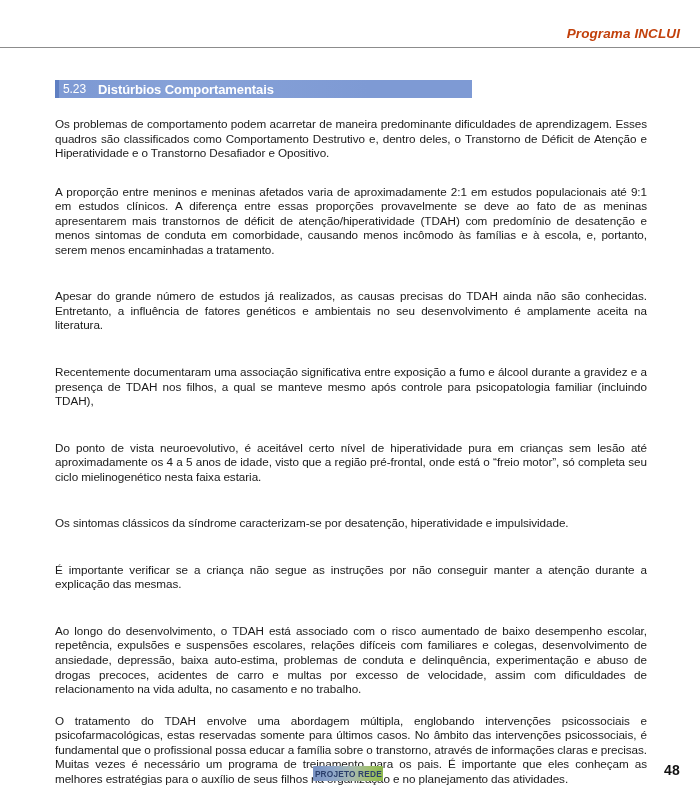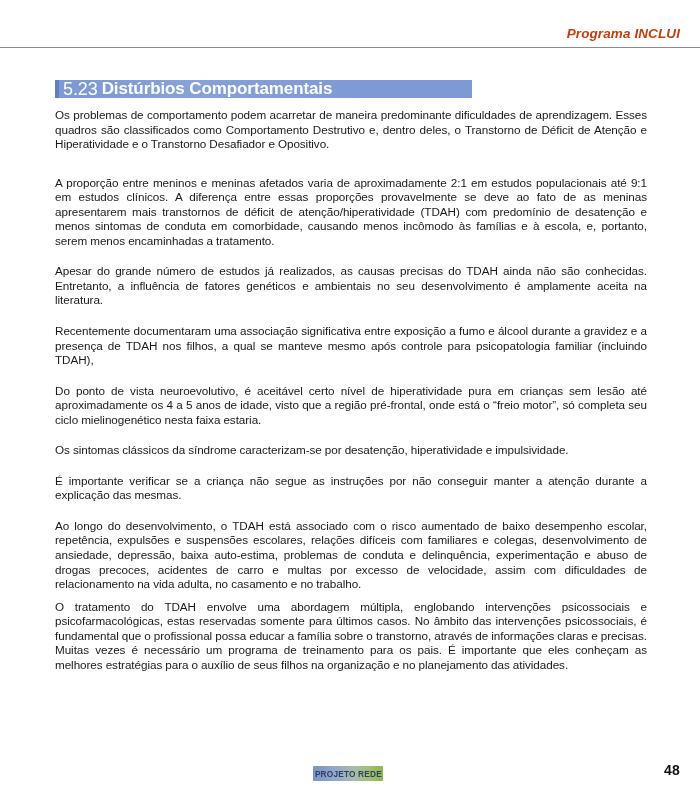--- a/index.html
+++ b/index.html
@@ -70,30 +70,30 @@
   .section-bar::before {
     content: "";
     position: absolute;
     left: 0;
     top: 0;
     width: 4px;
     height: 18px;
     background: #5f7fc2;
   }
   .section-number {
-    font-size: 18px;
+    font-size: 12px;
     font-weight: normal;
     color: #ffffff;
-    margin-right: 4px;
+    margin-right: 12px;
     letter-spacing: -0.1px;
     position: relative;
     z-index: 2;
   }
   .section-title {
-    font-size: 17px;
+    font-size: 13px;
     font-weight: bold;
     color: #ffffff;
     letter-spacing: -0.1px;
     position: relative;
     z-index: 2;
   }
 
   
   .body-col {
     position: absolute;
@@ -106,22 +106,22 @@
     font-size: 11.7px;
     line-height: 14.55px;
     text-align: justify;
     text-justify: inter-word;
     color: #1a1a1a;
     letter-spacing: -0.06px;
     word-spacing: -0.1px;
     hyphens: manual;
   }
   p.gap-sm { margin-top: 24px; }
-  p.gap-md { margin-top: 16px; }
-  p.gap-none { margin-top: 8px; }
+  p.gap-md { margin-top: 32px; }
+  p.gap-none { margin-top: 17px; }
 
   
   .footer {
     position: absolute;
     left: 0;
     bottom: 0;
     width: 700px;
     height: 48px;
   }
   .logo-badge {

